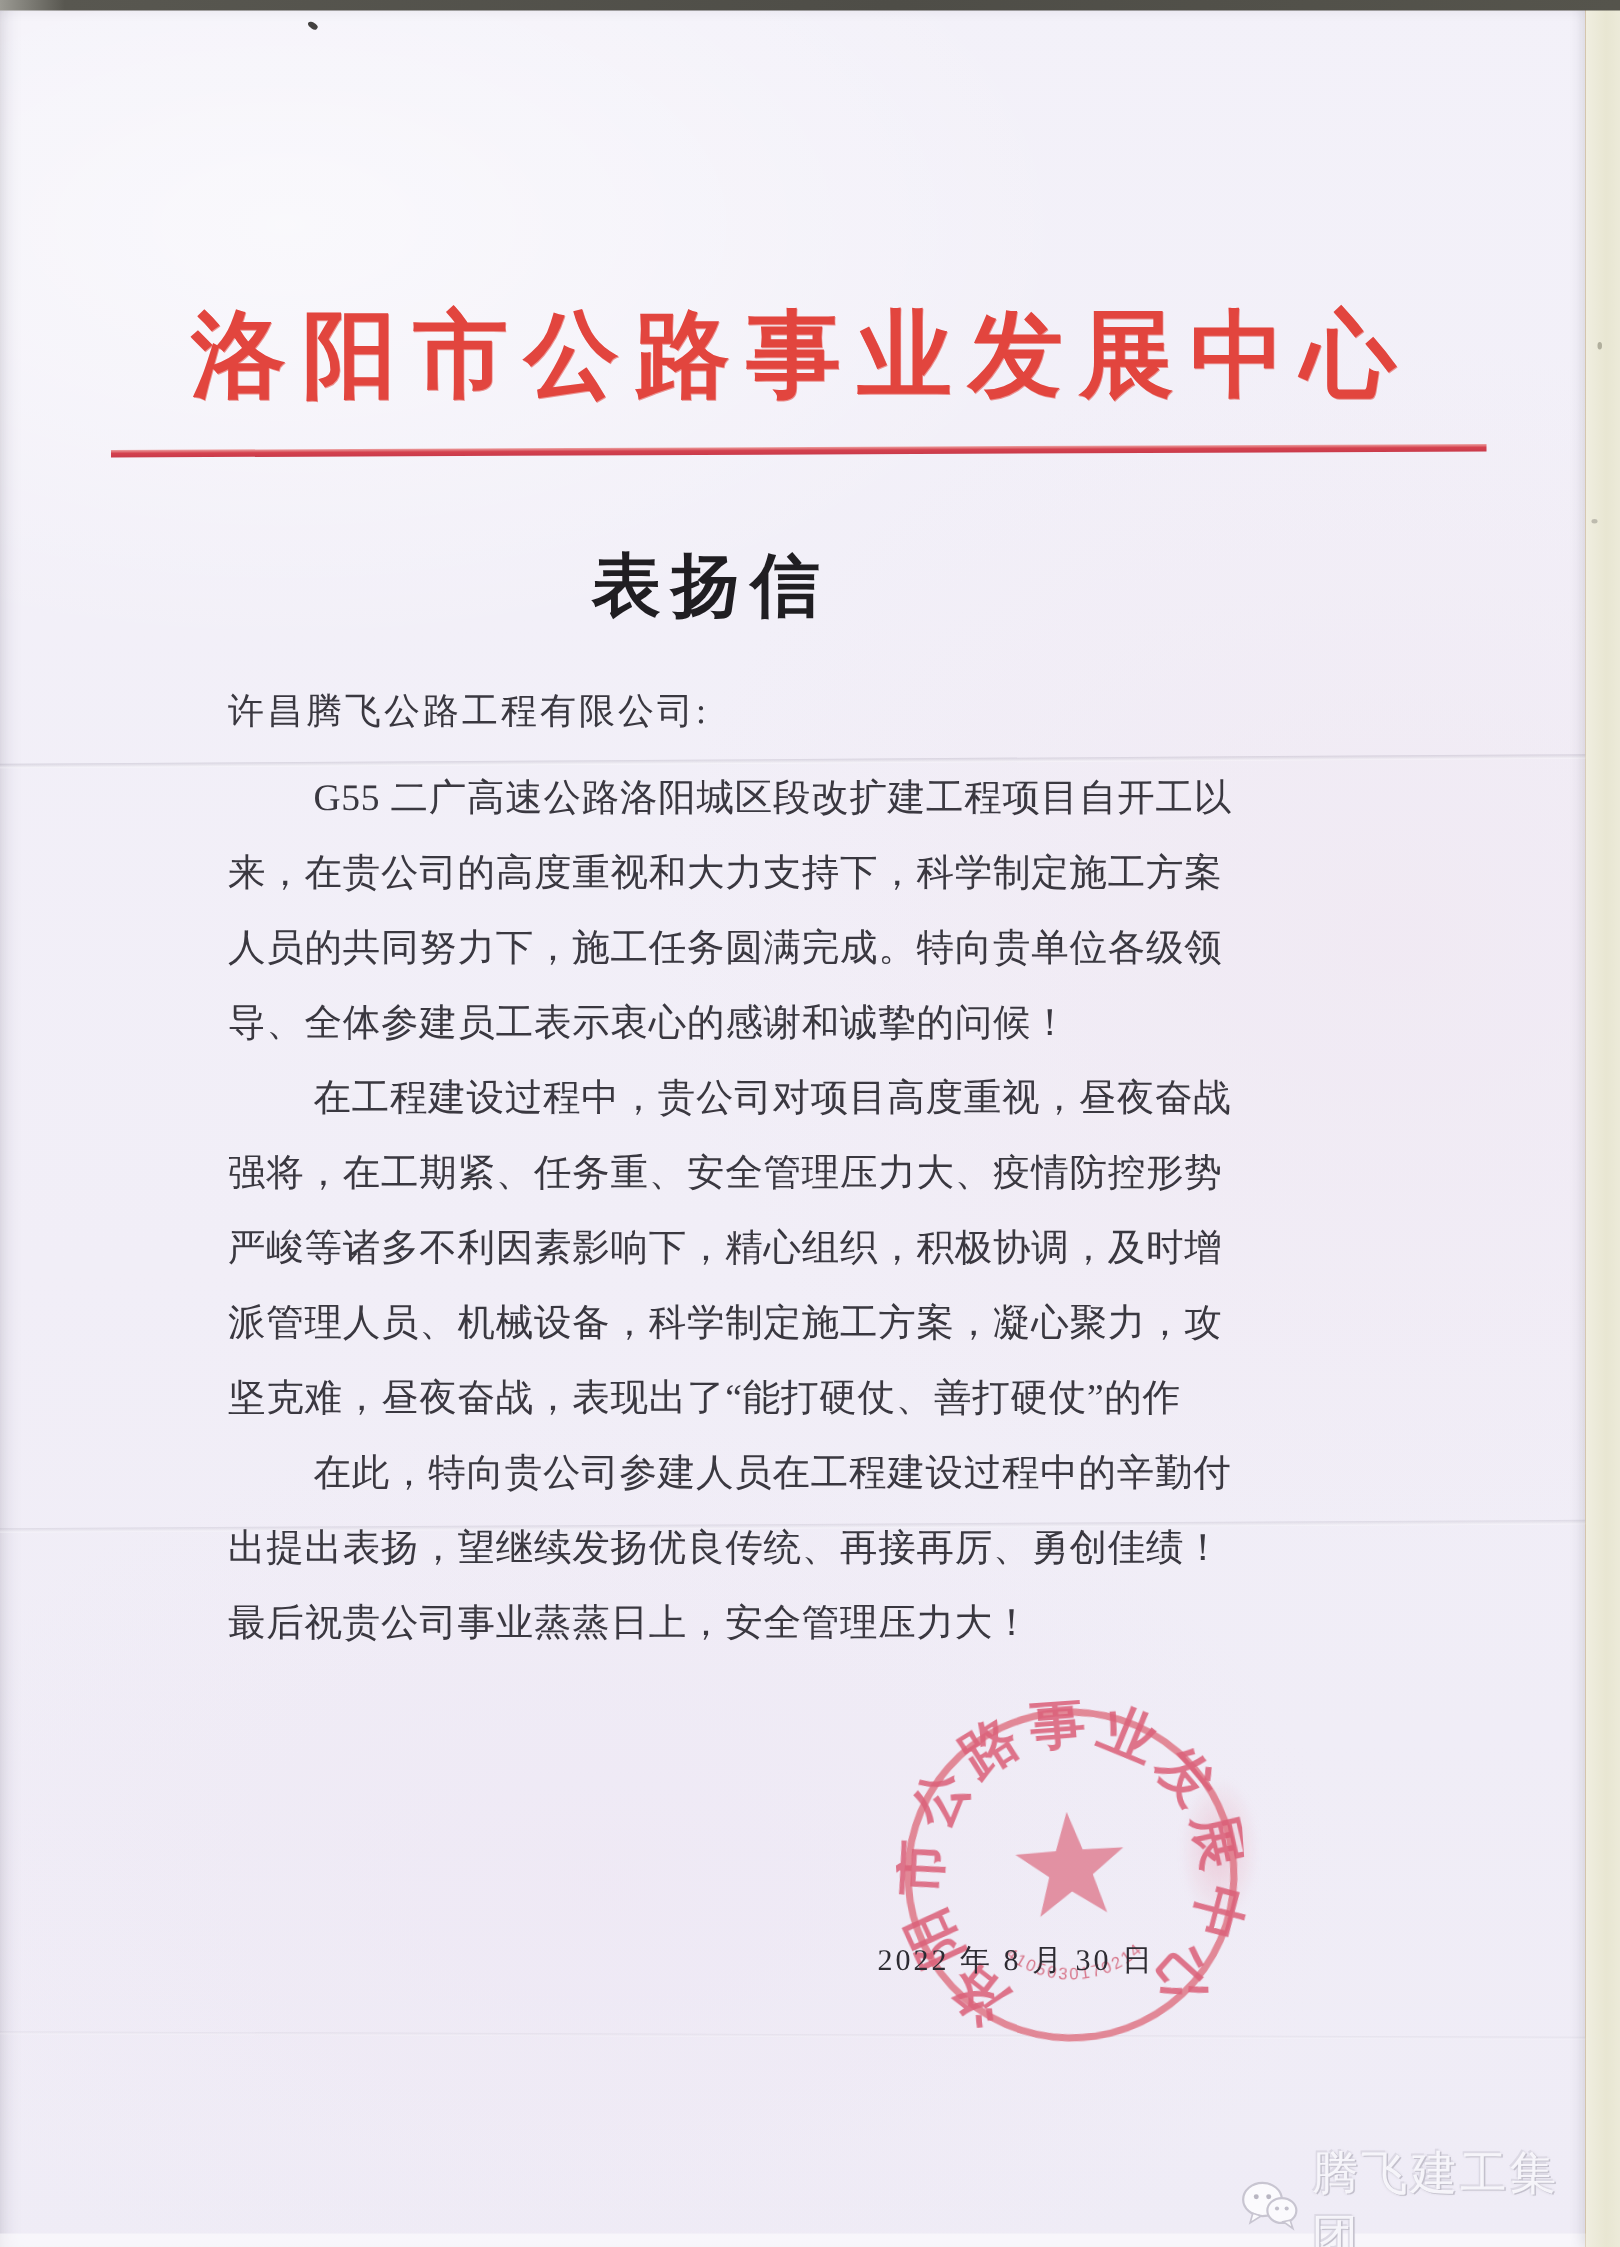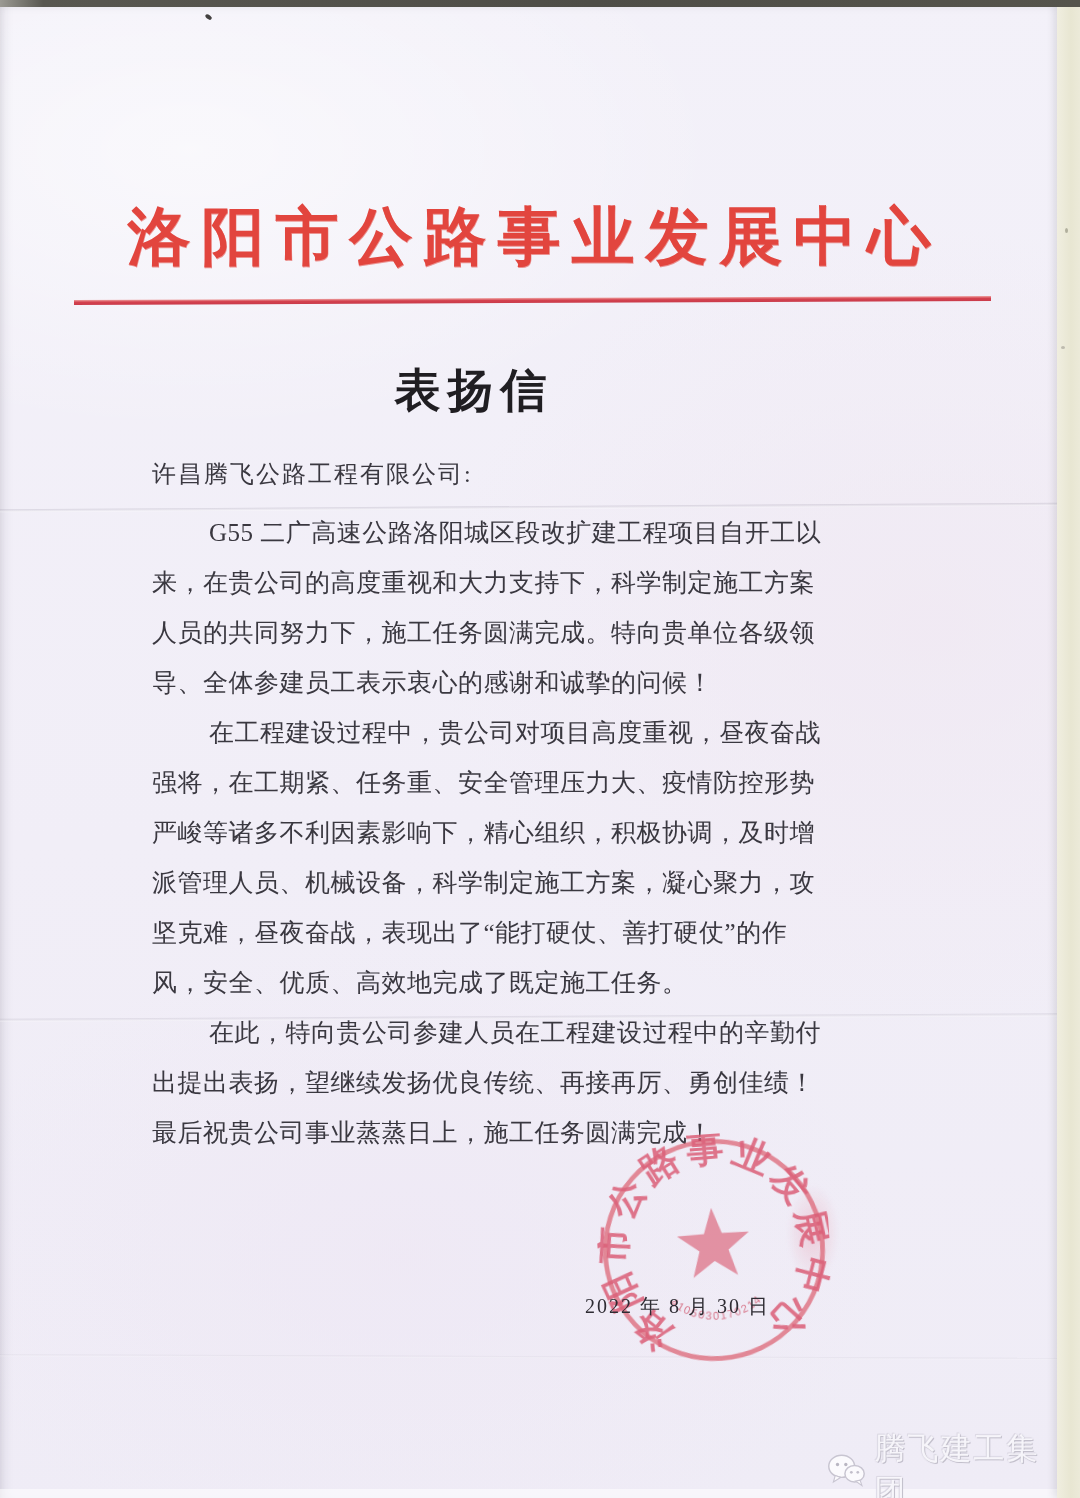--- a/index.html
+++ b/index.html
@@ -127,24 +127,23 @@
     <div class="body">
         <div class="body-line indent">G55 二广高速公路洛阳城区段改扩建工程项目自开工以</div>
         <div class="body-line">来，在贵公司的高度重视和大力支持下，科学制定施工方案</div>
         <div class="body-line">人员的共同努力下，施工任务圆满完成。特向贵单位各级领</div>
         <div class="body-line">导、全体参建员工表示衷心的感谢和诚挚的问候！</div>
         <div class="body-line indent">在工程建设过程中，贵公司对项目高度重视，昼夜奋战</div>
         <div class="body-line">强将，在工期紧、任务重、安全管理压力大、疫情防控形势</div>
         <div class="body-line">严峻等诸多不利因素影响下，精心组织，积极协调，及时增</div>
         <div class="body-line">派管理人员、机械设备，科学制定施工方案，凝心聚力，攻</div>
         <div class="body-line">坚克难，昼夜奋战，表现出了“能打硬仗、善打硬仗”的作</div>
-        <div class="body-line">风，安全、优质、高效地完成了既定施工任务。</div>
         <div class="body-line indent">在此，特向贵公司参建人员在工程建设过程中的辛勤付</div>
         <div class="body-line">出提出表扬，望继续发扬优良传统、再接再厉、勇创佳绩！</div>
-        <div class="body-line">最后祝贵公司事业蒸蒸日上，施工任务圆满完成！</div>
+        <div class="body-line">最后祝贵公司事业蒸蒸日上，安全管理压力大！</div>
       </div>
 
     <div class="seal-smudge"></div>
 
     <svg class="seal" viewBox="0 0 220 220" xmlns="http://www.w3.org/2000/svg">
       <defs>
         <path id="seal-ring-arc" d="M 68,182.7 A 84,84 0 1 1 152,182.7" fill="none"></path>
         <path id="seal-code-arc" d="M 63.3,156.7 A 66,66 0 0 0 156.7,156.7" fill="none"></path>
       </defs>
       <circle cx="110" cy="110" r="103" fill="none" stroke="#dd6677" stroke-width="4.5" stroke-opacity="0.85"></circle>

